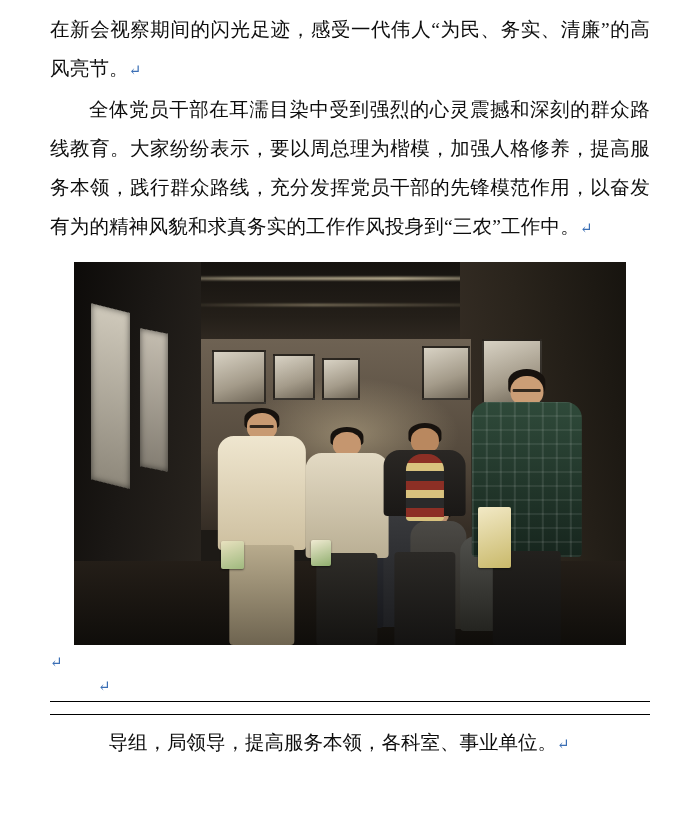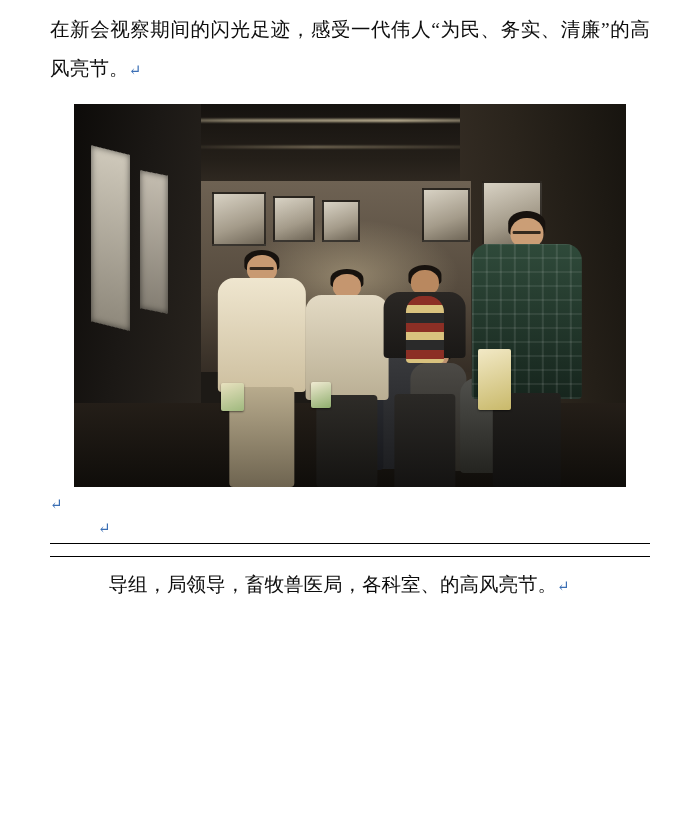--- a/index.html
+++ b/index.html
@@ -161,20 +161,21 @@
 </style>
 </head>
 <body>
 
 <div class="page">
 
   <div class="body-text">
 
     <p class="para"><span>在新会视察期间的闪光足迹，感受一代伟人“为民、务实、清廉”的高风亮节。</span><span class="pilcrow">↵</span></p>
 
+    <p class="para indent"><span>全体党员干部在耳濡目染中受到强烈的心灵震撼和深刻的群众路线教育。大家纷纷表示，要以周总理为楷模，加强人格修养，提高服务本领，践行群众路线，充分发挥党员干部的先锋模范作用，以奋发有为的精神风貌和求真务实的工作作风投身到“三农”工作中。</span><span class="pilcrow">↵</span></p>
 
   </div>
 
   <div class="photo-wrap">
     <div class="photo">
       <div class="ph-ceiling"></div>
       <div class="ph-ceiling-strip"></div>
       <div class="ph-ceiling-strip2"></div>
       <div class="ph-rightwall"></div>
       <div class="ph-backwall"></div>
@@ -254,16 +255,16 @@
 
   <div class="mark-row">
     <span class="mark" style="left:0;top:8px;">↵</span>
     <span class="mark" style="left:48px;top:32px;">↵</span>
   </div>
 
   <hr class="divider-line" style="margin-top:22px;">
   <hr class="divider-line" style="margin-top:12px;">
 
   <div class="footer-block">
-    <div class="footer-line2"><span>导组，局领导，畜牧兽医局，各科室、的高风亮节。</span><span class="pilcrow">↵</span></div>
+    <div class="footer-line2"><span>导组，局领导，提高服务本领，各科室、事业单位。</span><span class="pilcrow">↵</span></div>
   </div>
 
 </div>
 
 </body></html>

